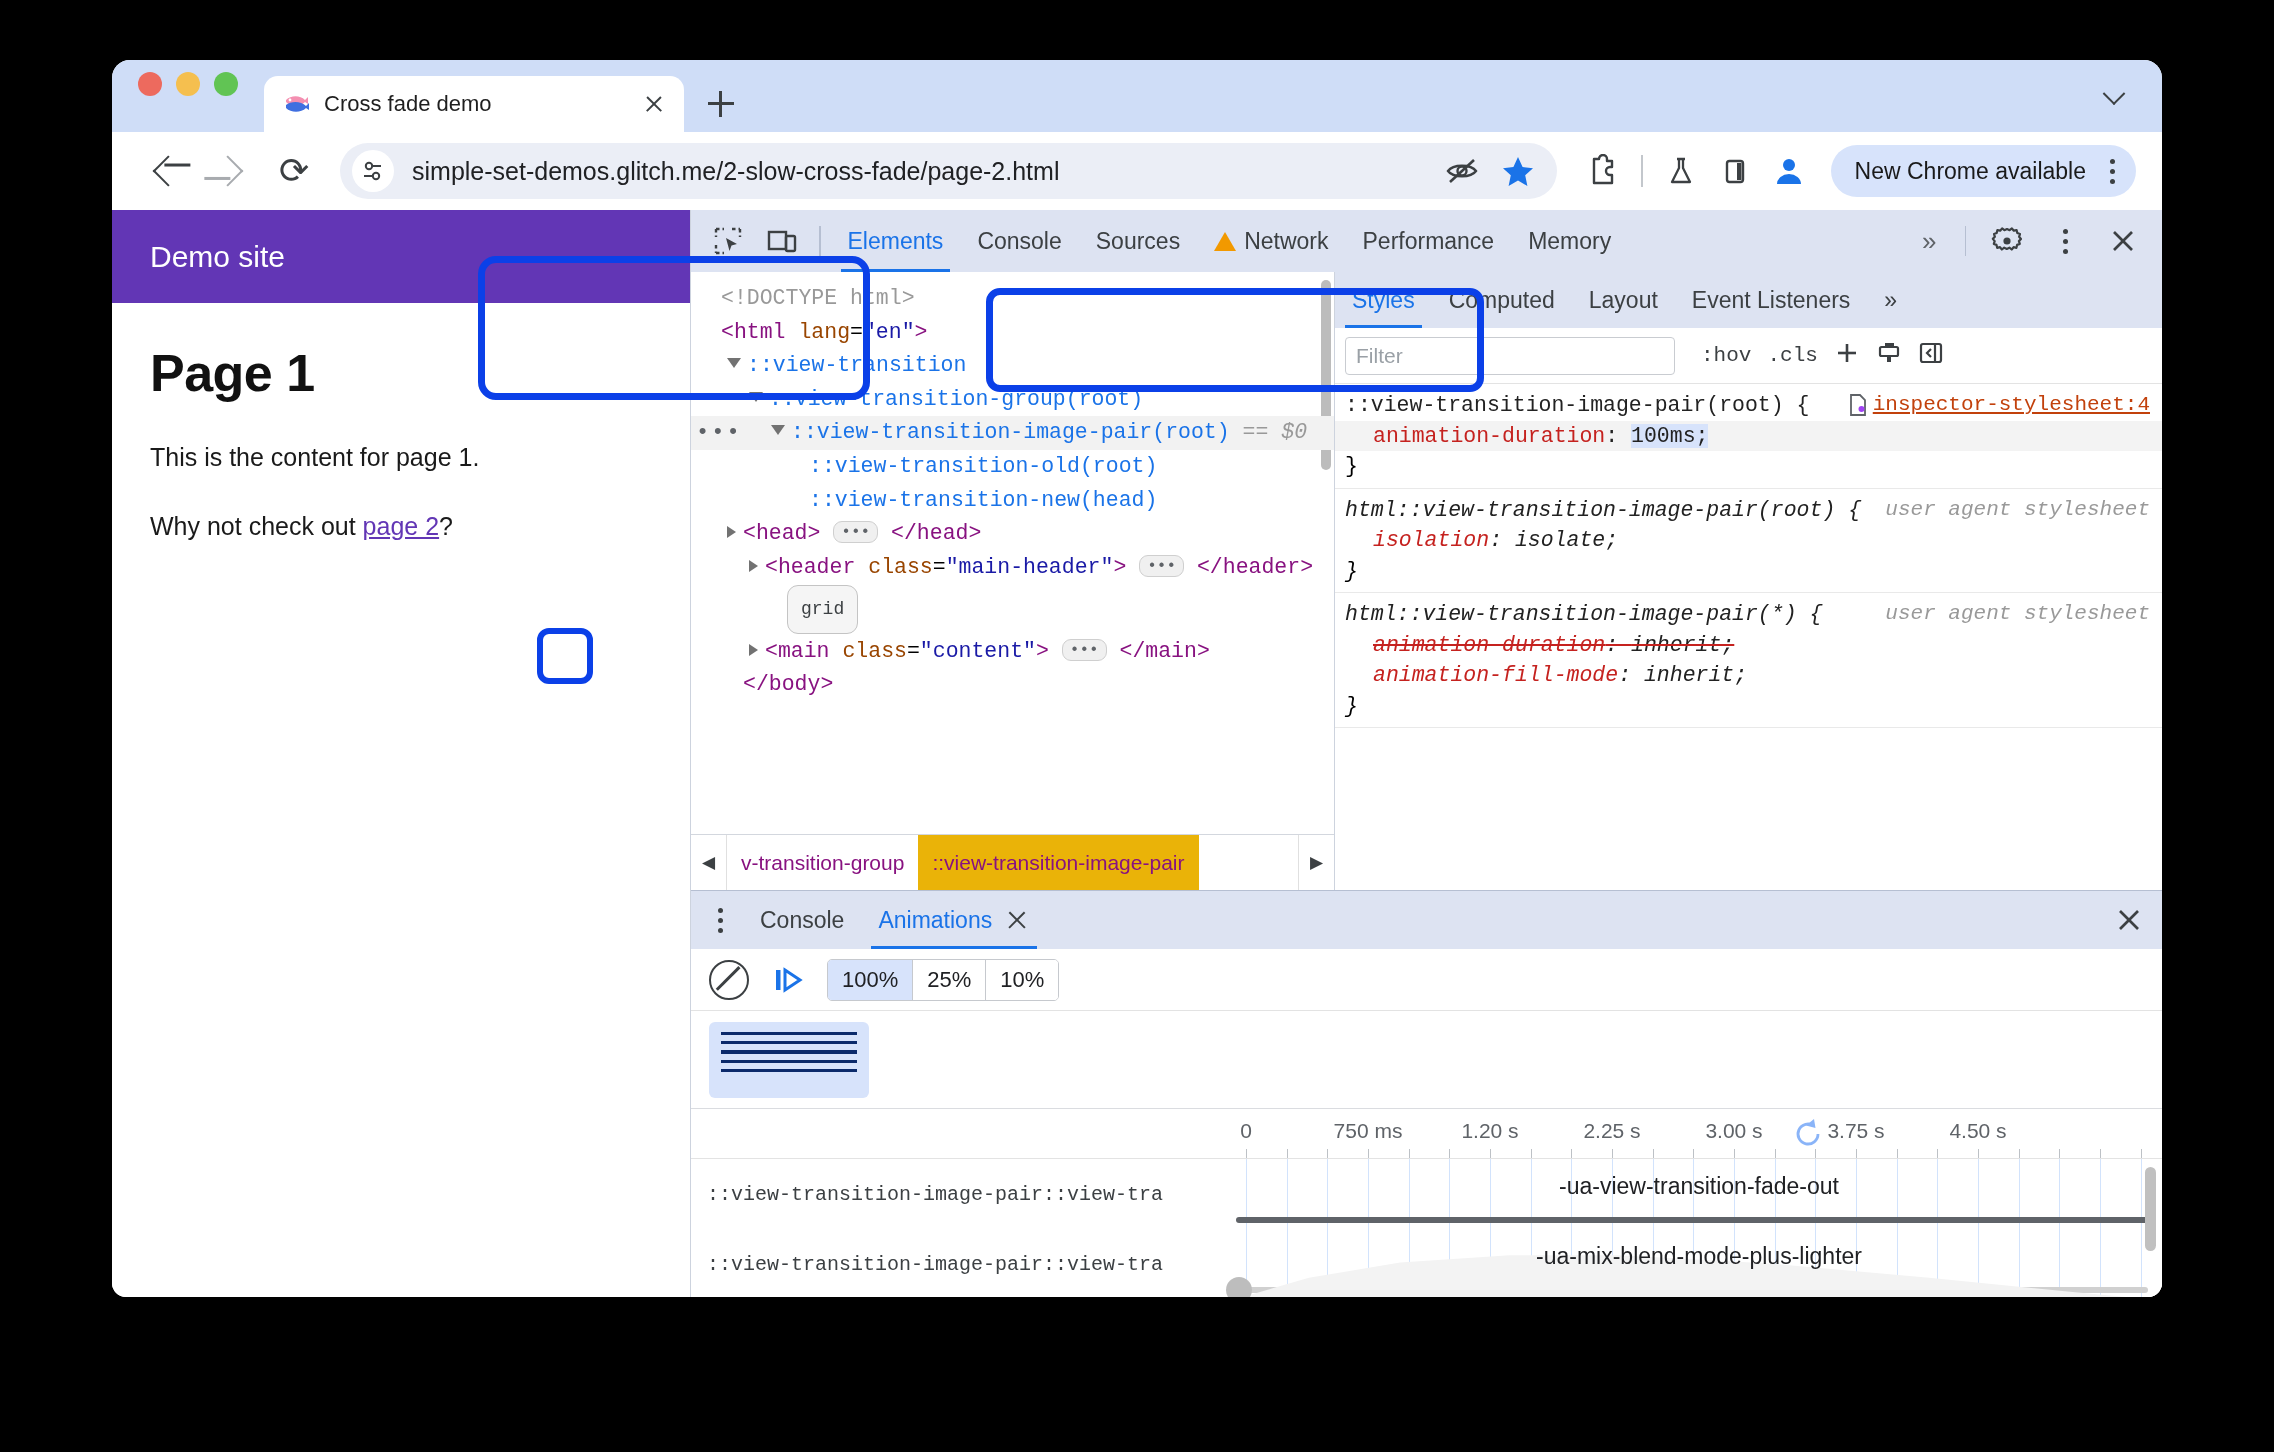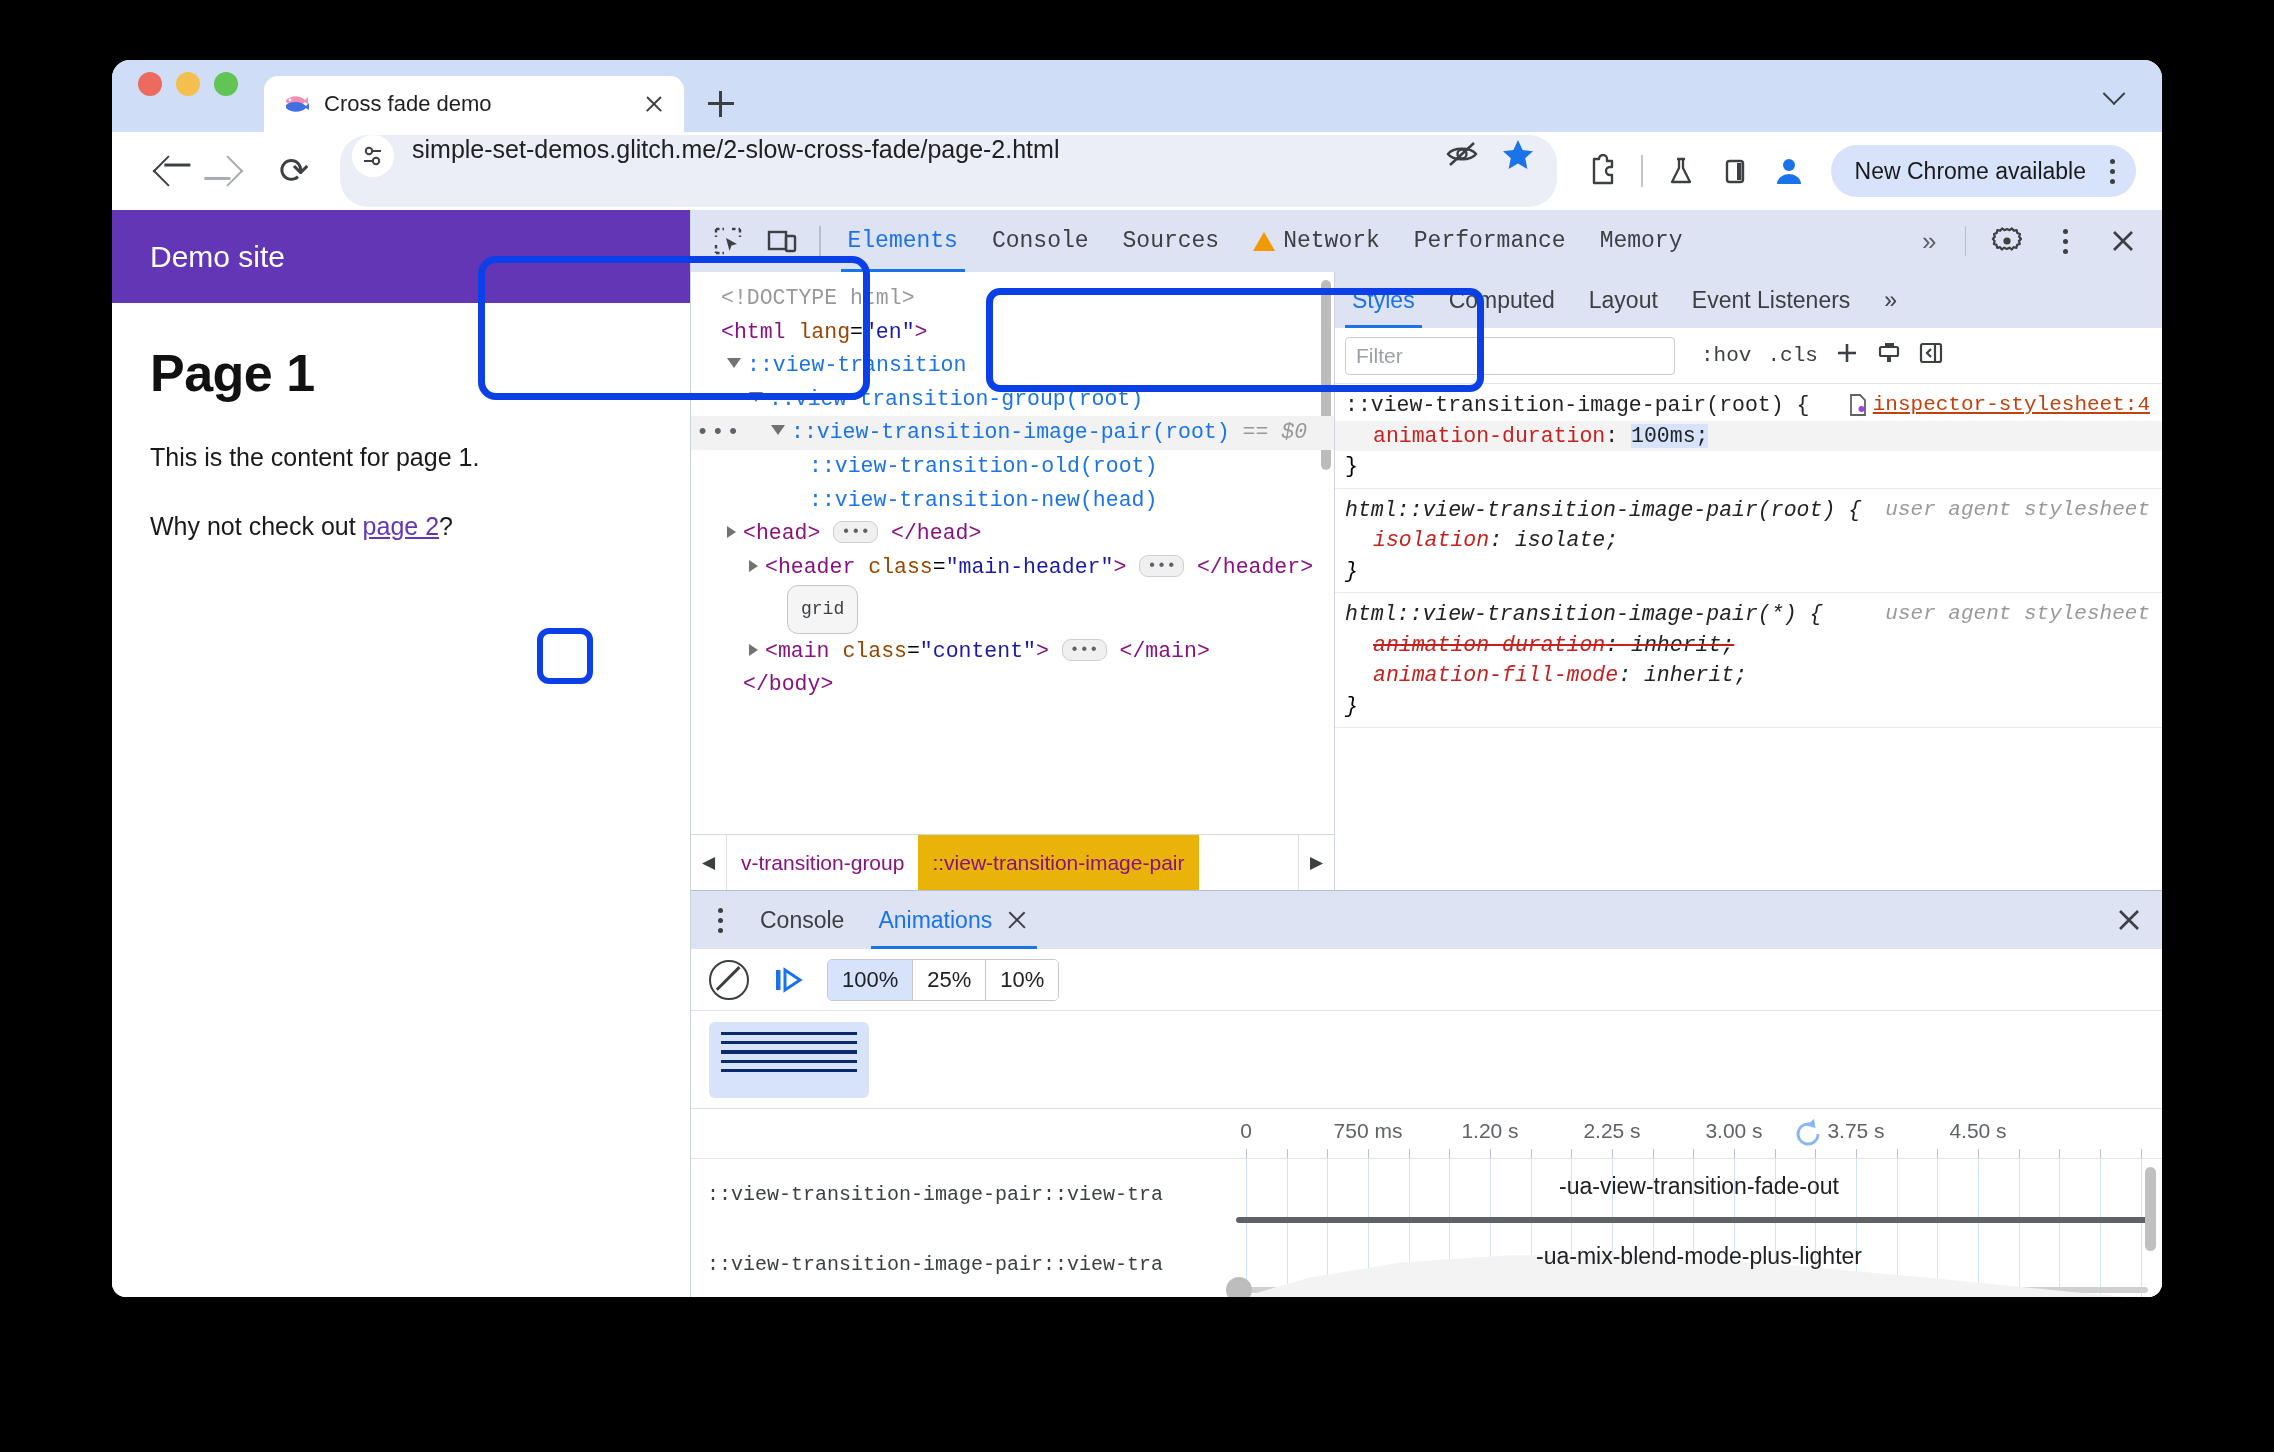--- a/index.html
+++ b/index.html
@@ -101,24 +101,24 @@
     transform: rotate(-45deg); transform-origin: left center;
   }
   .arrow-right::after {
     content:""; position:absolute; right: 2px; top: 11px;
     width: 26px; height: 2.8px; background: #a8abaf;
     transform: rotate(-45deg); transform-origin: right center;
   }
   .reload { font-size: 36px; color: #3c4043; line-height: 1; display:flex;align-items:center;justify-content:center;height:100%; }
 
   .omnibox {
-    flex: 1; height: 72px;
+    flex: 1; height: 56px;
     background: #ebeef6;
     border-radius: 28px;
-    display: flex; align-items: flex-start;
+    display: flex; align-items: center;
     padding: 0 10px 0 12px;
     margin-left: 10px;
   }
   .tune-icon {
     width: 42px; height: 42px; border-radius: 50%;
     background: #fff;
     display:flex;align-items:center;justify-content:center;
     flex: 0 0 42px; cursor: pointer;
     position: relative;
   }
@@ -181,21 +181,21 @@
     padding-left: 10px;
     flex: 0 0 62px;
   }
   .dt-tool-icon { width: 54px; height: 54px; cursor:pointer; display:flex;align-items:center;justify-content:center; }
   .dt-sep { width: 1.5px; height: 30px; background: #b6bfd2; margin: 0 10px; }
   .dt-tabs { display: flex; align-items: stretch; height: 62px; }
   .dt-tab {
     display: flex; align-items: center; gap: 8px;
     padding: 0 17px;
     font-size: 23px; color: #3c4043;
-    cursor: pointer; position: relative; font-family: Liberation Mono, monospace;
+    cursor: pointer; position: relative;
   }
   .dt-tab.active { color: #1a73e8; }
   .dt-tab.active::after {
     content: ""; position: absolute;
     left: 10px; right: 10px; bottom: 0; height: 3.5px;
     background: #1a73e8;
   }
   .warn-tri {
     width: 0; height: 0;
     border-left: 11px solid transparent;

